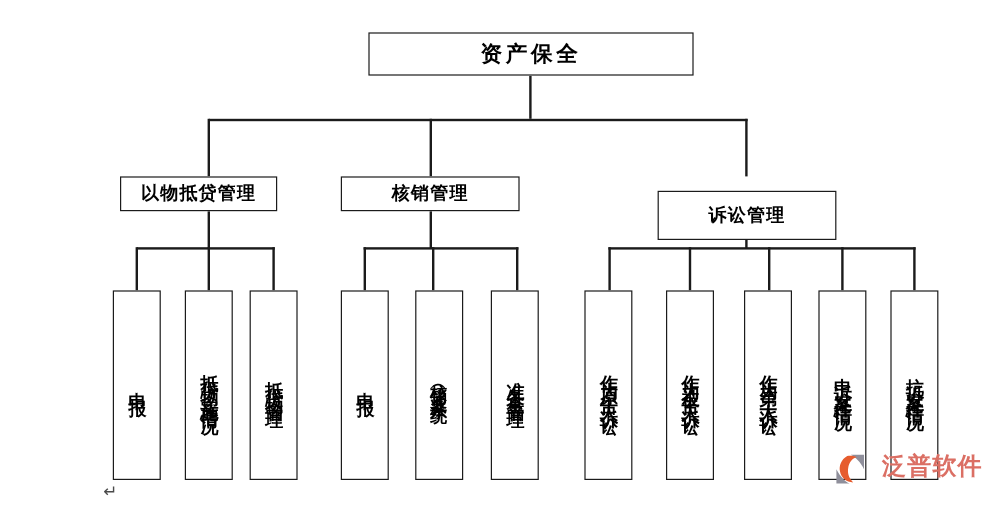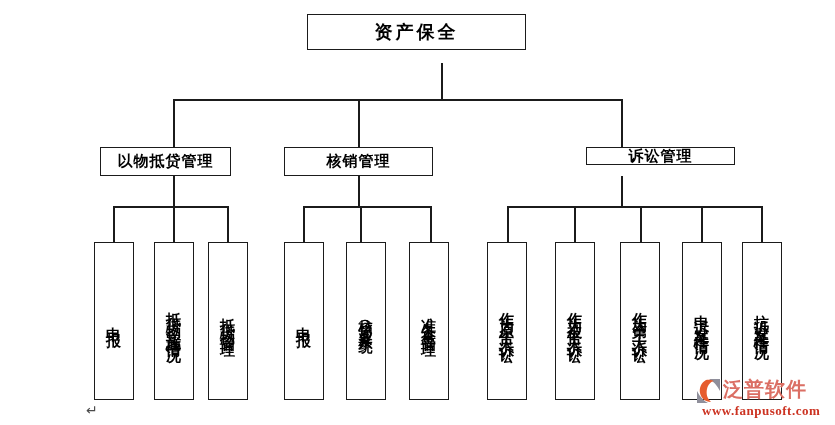--- a/index.html
+++ b/index.html
@@ -19,21 +19,21 @@
   
   .line{position:absolute;background:#1b1b1b;}
   .vline{width:1.5px;}
   .hline{height:1.5px;}
   
   .return-mark{position:absolute;left:86px;top:402px;font-size:14px;color:#4a4a4a;
     font-family:"DejaVu Sans",sans-serif;}
   
   .watermark{position:absolute;left:696px;top:378px;width:130px;z-index:5;}
   .wm-row{display:flex;align-items:flex-start;}
-  .wm-brand{font-size:20px;font-weight:bold;letter-spacing:1px;line-height:22px;}
+  .wm-brand{font-size:20px;font-weight:bold;letter-spacing:1px;line-height:22px;padding-left:12px;}
   .wm-url{font-family:"Liberation Serif","DejaVu Serif",serif;font-weight:bold;
     font-size:13px;margin-top:-1px;margin-left:6px;letter-spacing:0.5px;}
   .wm-logo{width:25px;height:26px;margin-right:2px;flex:0 0 auto;}
 </style>
 </head>
 <body>
 
 <div class="canvas">
 
   <div class="line vline" style="left:441px;top:63px;height:36px;"></div>
@@ -55,31 +55,31 @@
   <div class="line vline" style="left:430px;top:206px;height:36px;"></div>
 
   <div class="line vline" style="left:621px;top:176px;height:31px;"></div>
   <div class="line hline" style="left:507px;top:206px;width:256px;"></div>
   <div class="line vline" style="left:507px;top:206px;height:36px;"></div>
   <div class="line vline" style="left:574px;top:206px;height:36px;"></div>
   <div class="line vline" style="left:640px;top:206px;height:36px;"></div>
   <div class="line vline" style="left:701px;top:206px;height:36px;"></div>
   <div class="line vline" style="left:761px;top:206px;height:36px;"></div>
 
-  <div class="box root-box" style="left:307px;top:14px;width:219px;height:36px;">
+  <div class="box root-box" style="left:307px;top:27px;width:271px;height:36px;">
     <span>资产保全</span>
   </div>
 
   <div class="box branch-box" style="left:100px;top:147px;width:131px;height:29px;">
     <span>以物抵贷管理</span>
   </div>
   <div class="box branch-box" style="left:284px;top:147px;width:149px;height:29px;text-align:center;">
     <span>核销管理</span>
   </div>
-  <div class="box branch-box" style="left:548px;top:147px;width:149px;height:18px;margin-left:38px;">
+  <div class="box branch-box" style="left:548px;top:159px;width:149px;height:41px;">
     <span>诉讼管理</span>
   </div>
 
   <div class="box leaf-box" style="left:94px;">
     <span>申报</span>
   </div>
   <div class="box leaf-box" style="left:154px;">
     <span>抵贷物实施情况</span>
   </div>
   <div class="box leaf-box" style="left:208px;">
@@ -116,16 +116,15 @@
 
   <div class="watermark">
     <div class="wm-row">
       <svg class="wm-logo" viewBox="0 0 25 26">
         <path d="M13 1 L24 1 L24 13 C21 7 17 3 13 1 Z" fill="#8f8f9b"></path>
         <path d="M12 25 L1 25 L1 13 C4 19 8 23 12 25 Z" fill="#8f8f9b"></path>
         <path d="M10 2 C5 5 3 10 4 15 C5 20 9 24 15 24 C11 20 10 16 11 11 C12 7 14 4 18 3 C15 1.5 12 1.5 10 2 Z" fill="#e65c2e"></path>
       </svg>
       <span class="wm-brand" style="color:#db6f64;">泛普软件</span>
     </div>
-    <div class="wm-url" style="color:#cc3322;">www.fanpusoft.com</div>
   </div>
 
 </div>
 
 </body></html>

